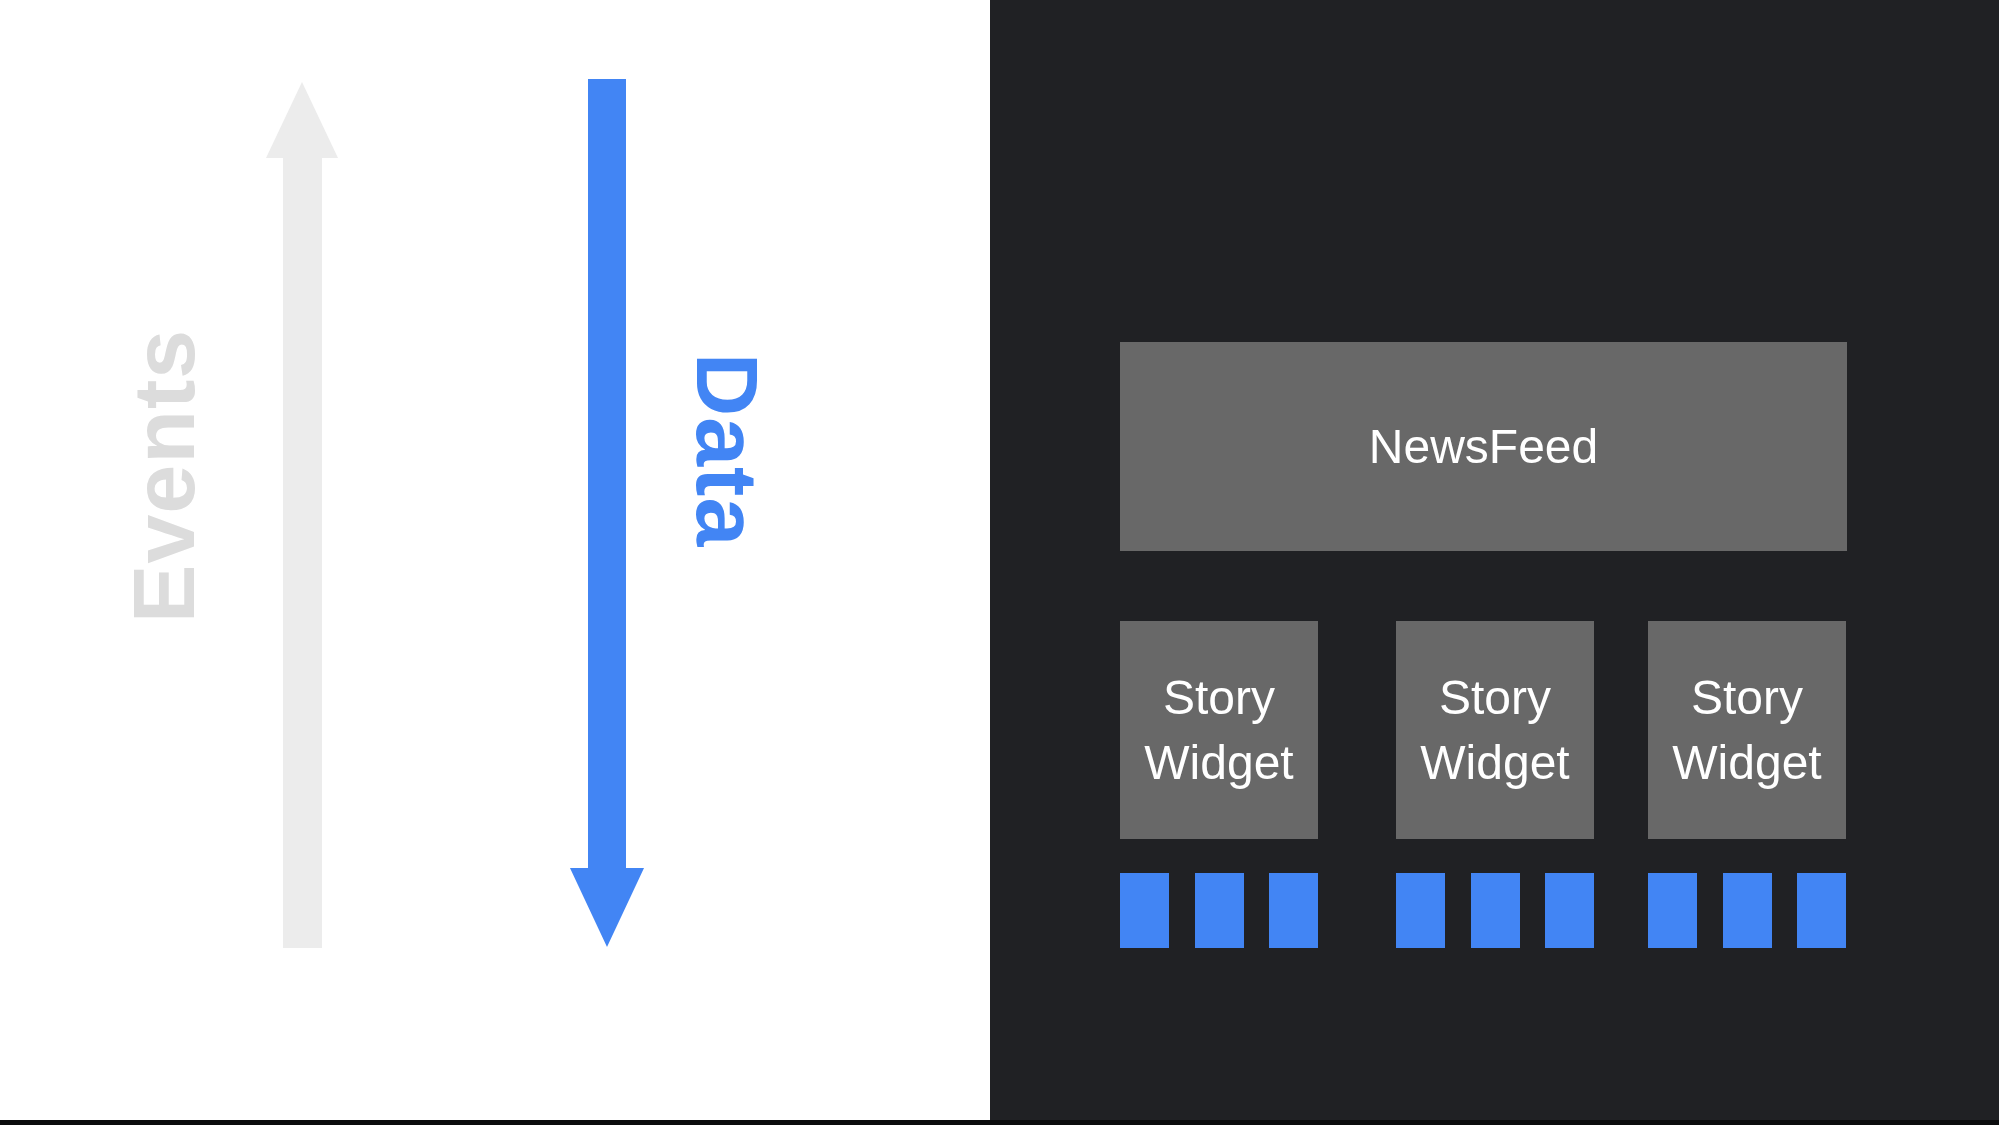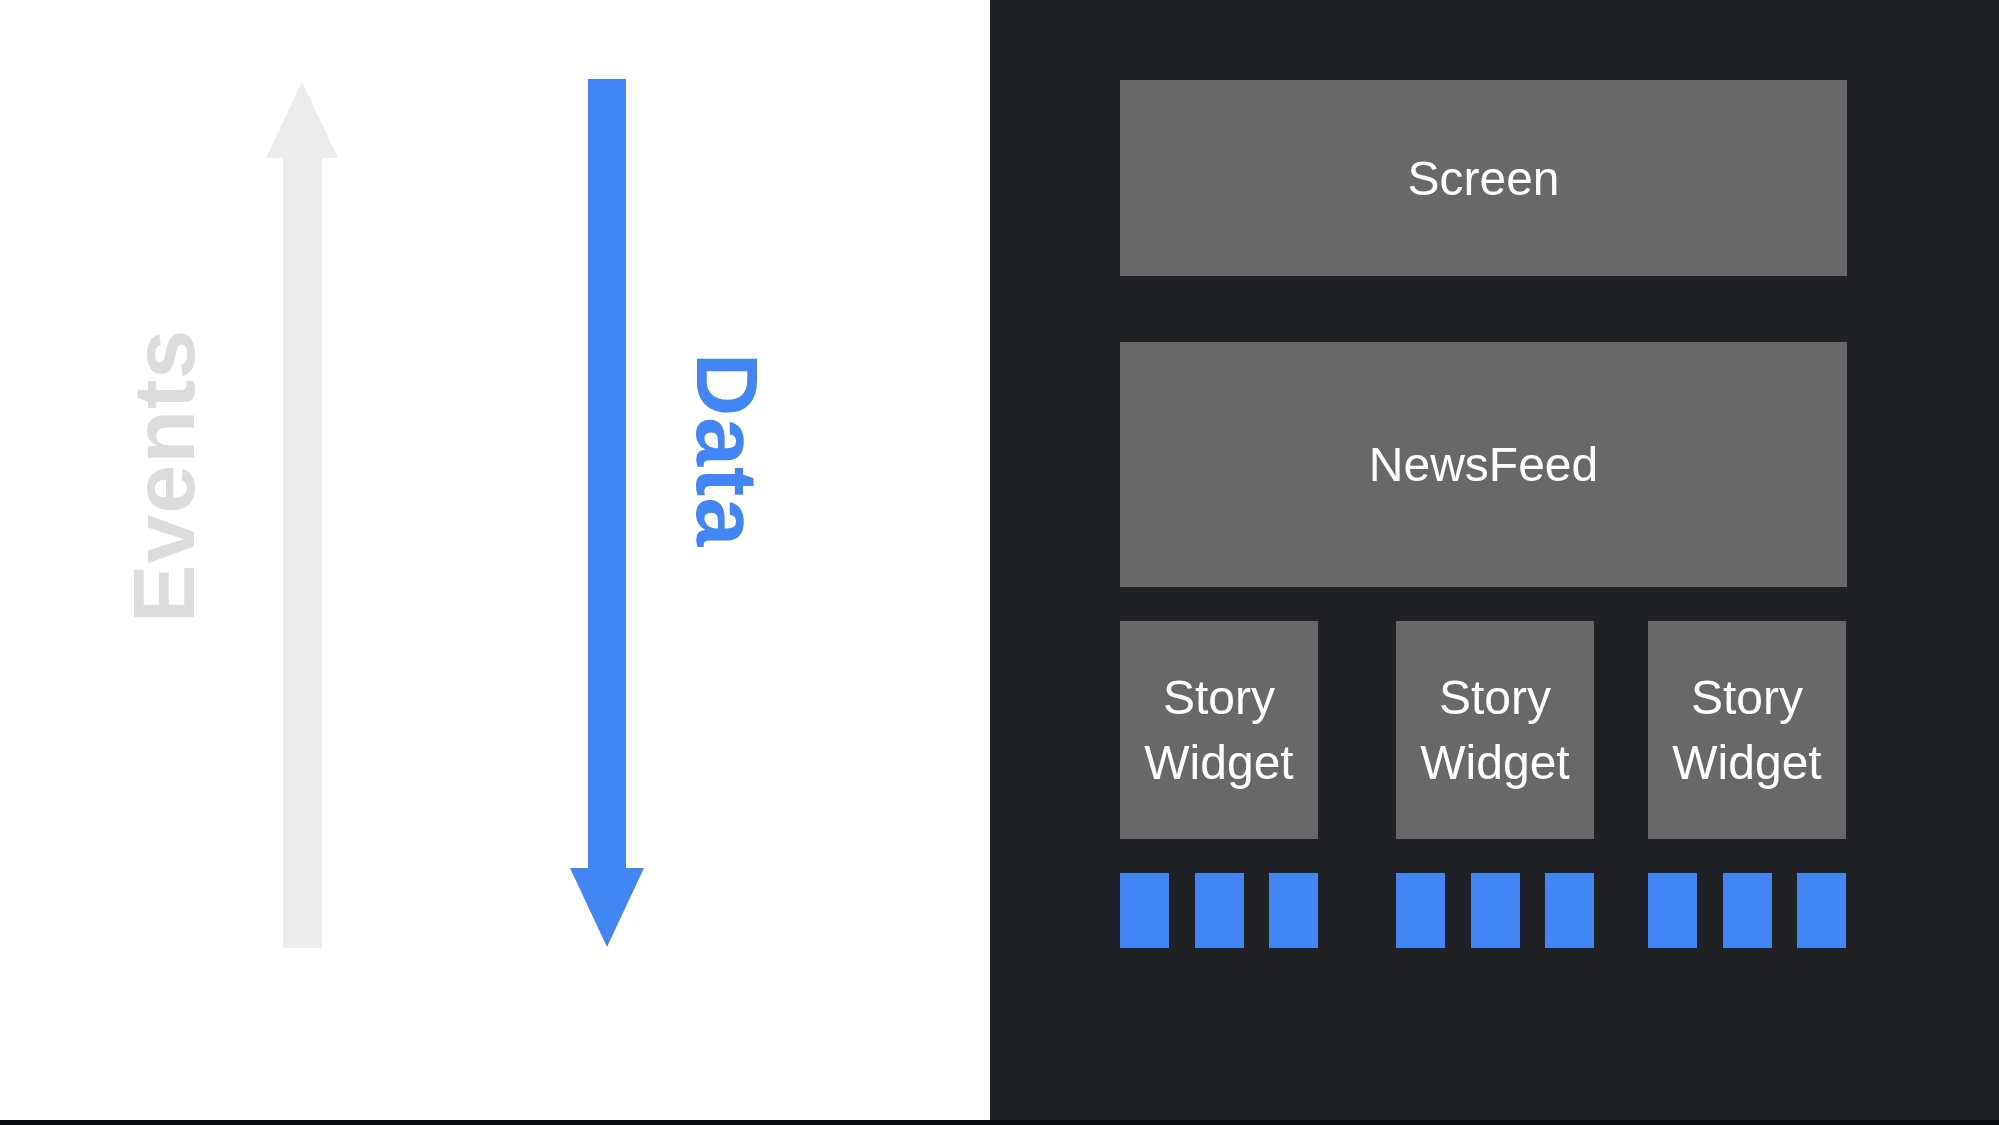--- a/index.html
+++ b/index.html
@@ -72,21 +72,21 @@
   
   .box {
     position: absolute;
     background: var(--box-gray, #686868);
     color: var(--box-text, #fff);
     font-size: 48px;
     display: flex; align-items: center; justify-content: center;
     text-align: center;
   }
   .box-screen   { left: 1120px; top: 80px;  width: 727px; height: 196px; }
-  .box-newsfeed { left: 1120px; top: 342px; width: 727px; height: 245px; }
+  .box-newsfeed { left: 1120px; top: 342px; width: 727px; height: 209px; }
   .box-story    { top: 621px; width: 198px; height: 218px; line-height: 65px; padding: 11px 6px; box-sizing: border-box; }
   .story-1 { left: 1120px; }
   .story-2 { left: 1396px; }
   .story-3 { left: 1648px; }
 
   
   .item-row {
     position: absolute; top: 873px;
     width: 198px; height: 75px;
     display: flex; justify-content: space-between;
@@ -111,23 +111,20 @@
     <div class="shaft"></div>
   </div>
   <div class="flow-label events">Events</div>
 
   <div class="arrow arrow-down">
     <div class="shaft"></div>
     <div class="head"></div>
   </div>
   <div class="flow-label data">Data</div>
 
-  <div class="box box-screen">
-    <span>Screen</span>
-  </div>
 
   <div class="box box-newsfeed">
     <span>NewsFeed</span>
   </div>
 
   <div class="box box-story story-1">
     <span>Story Widget</span>
   </div>
   <div class="box box-story story-2">
     <span>Story Widget</span>

